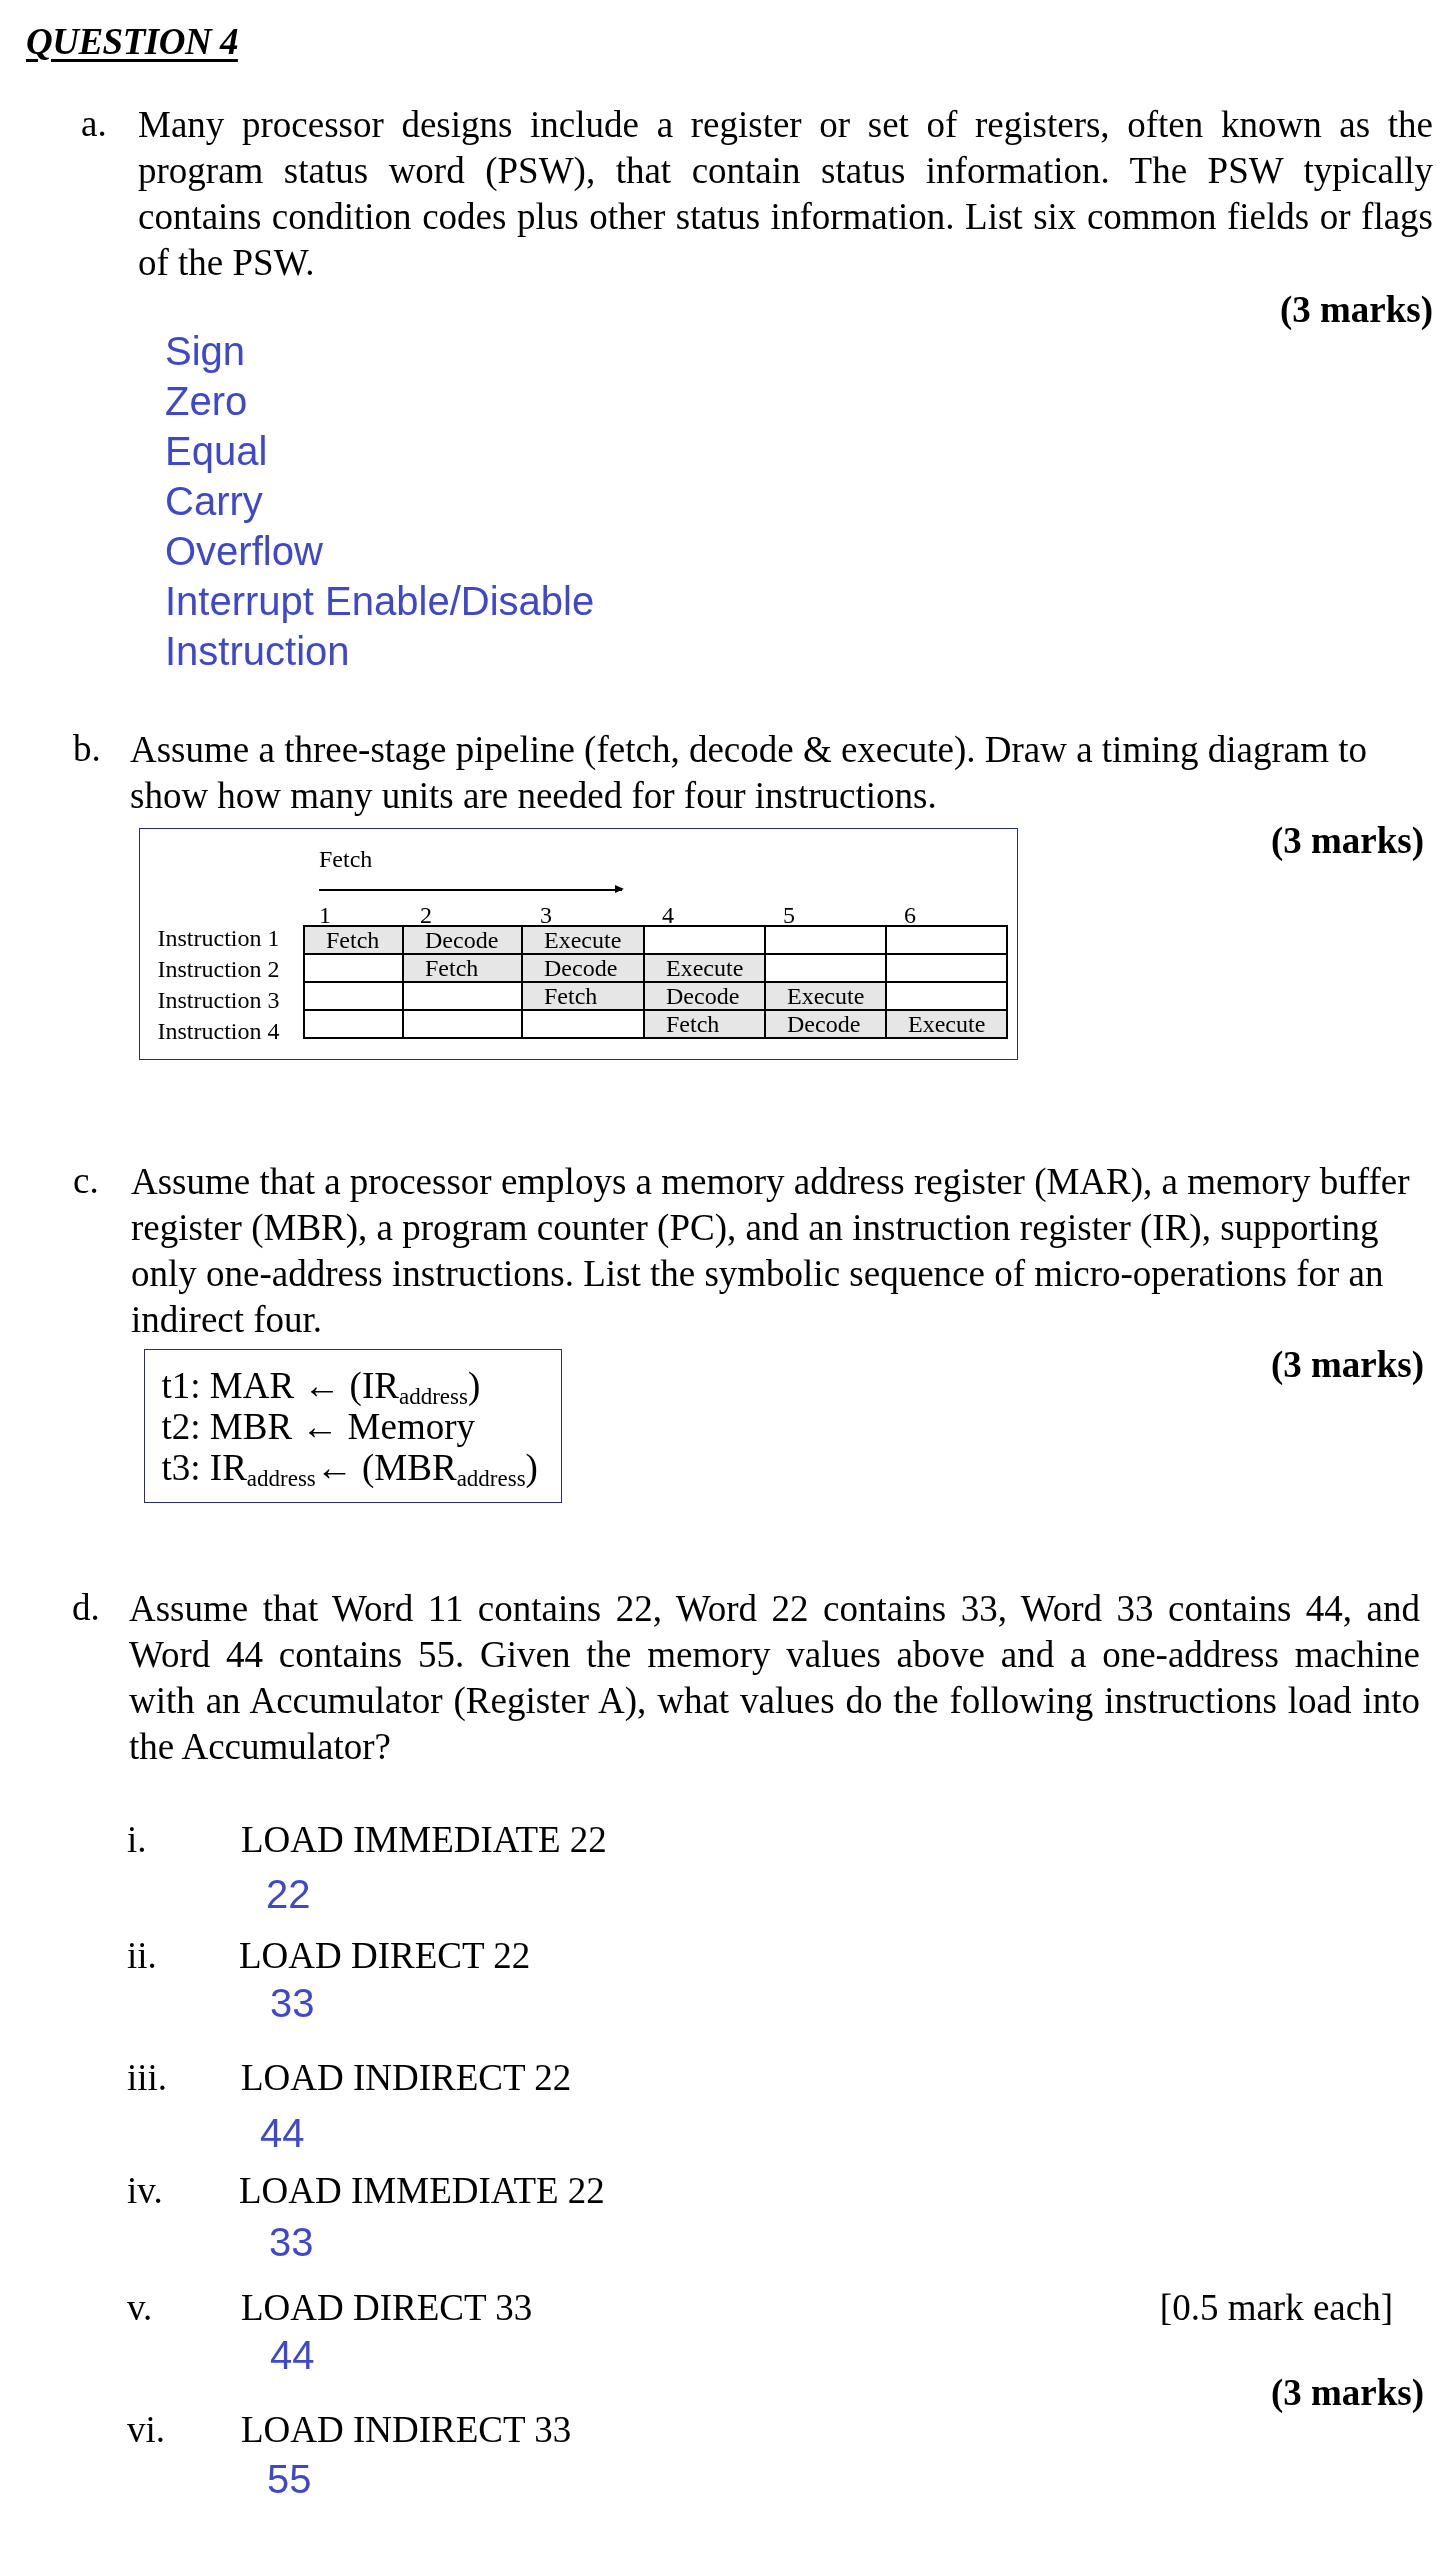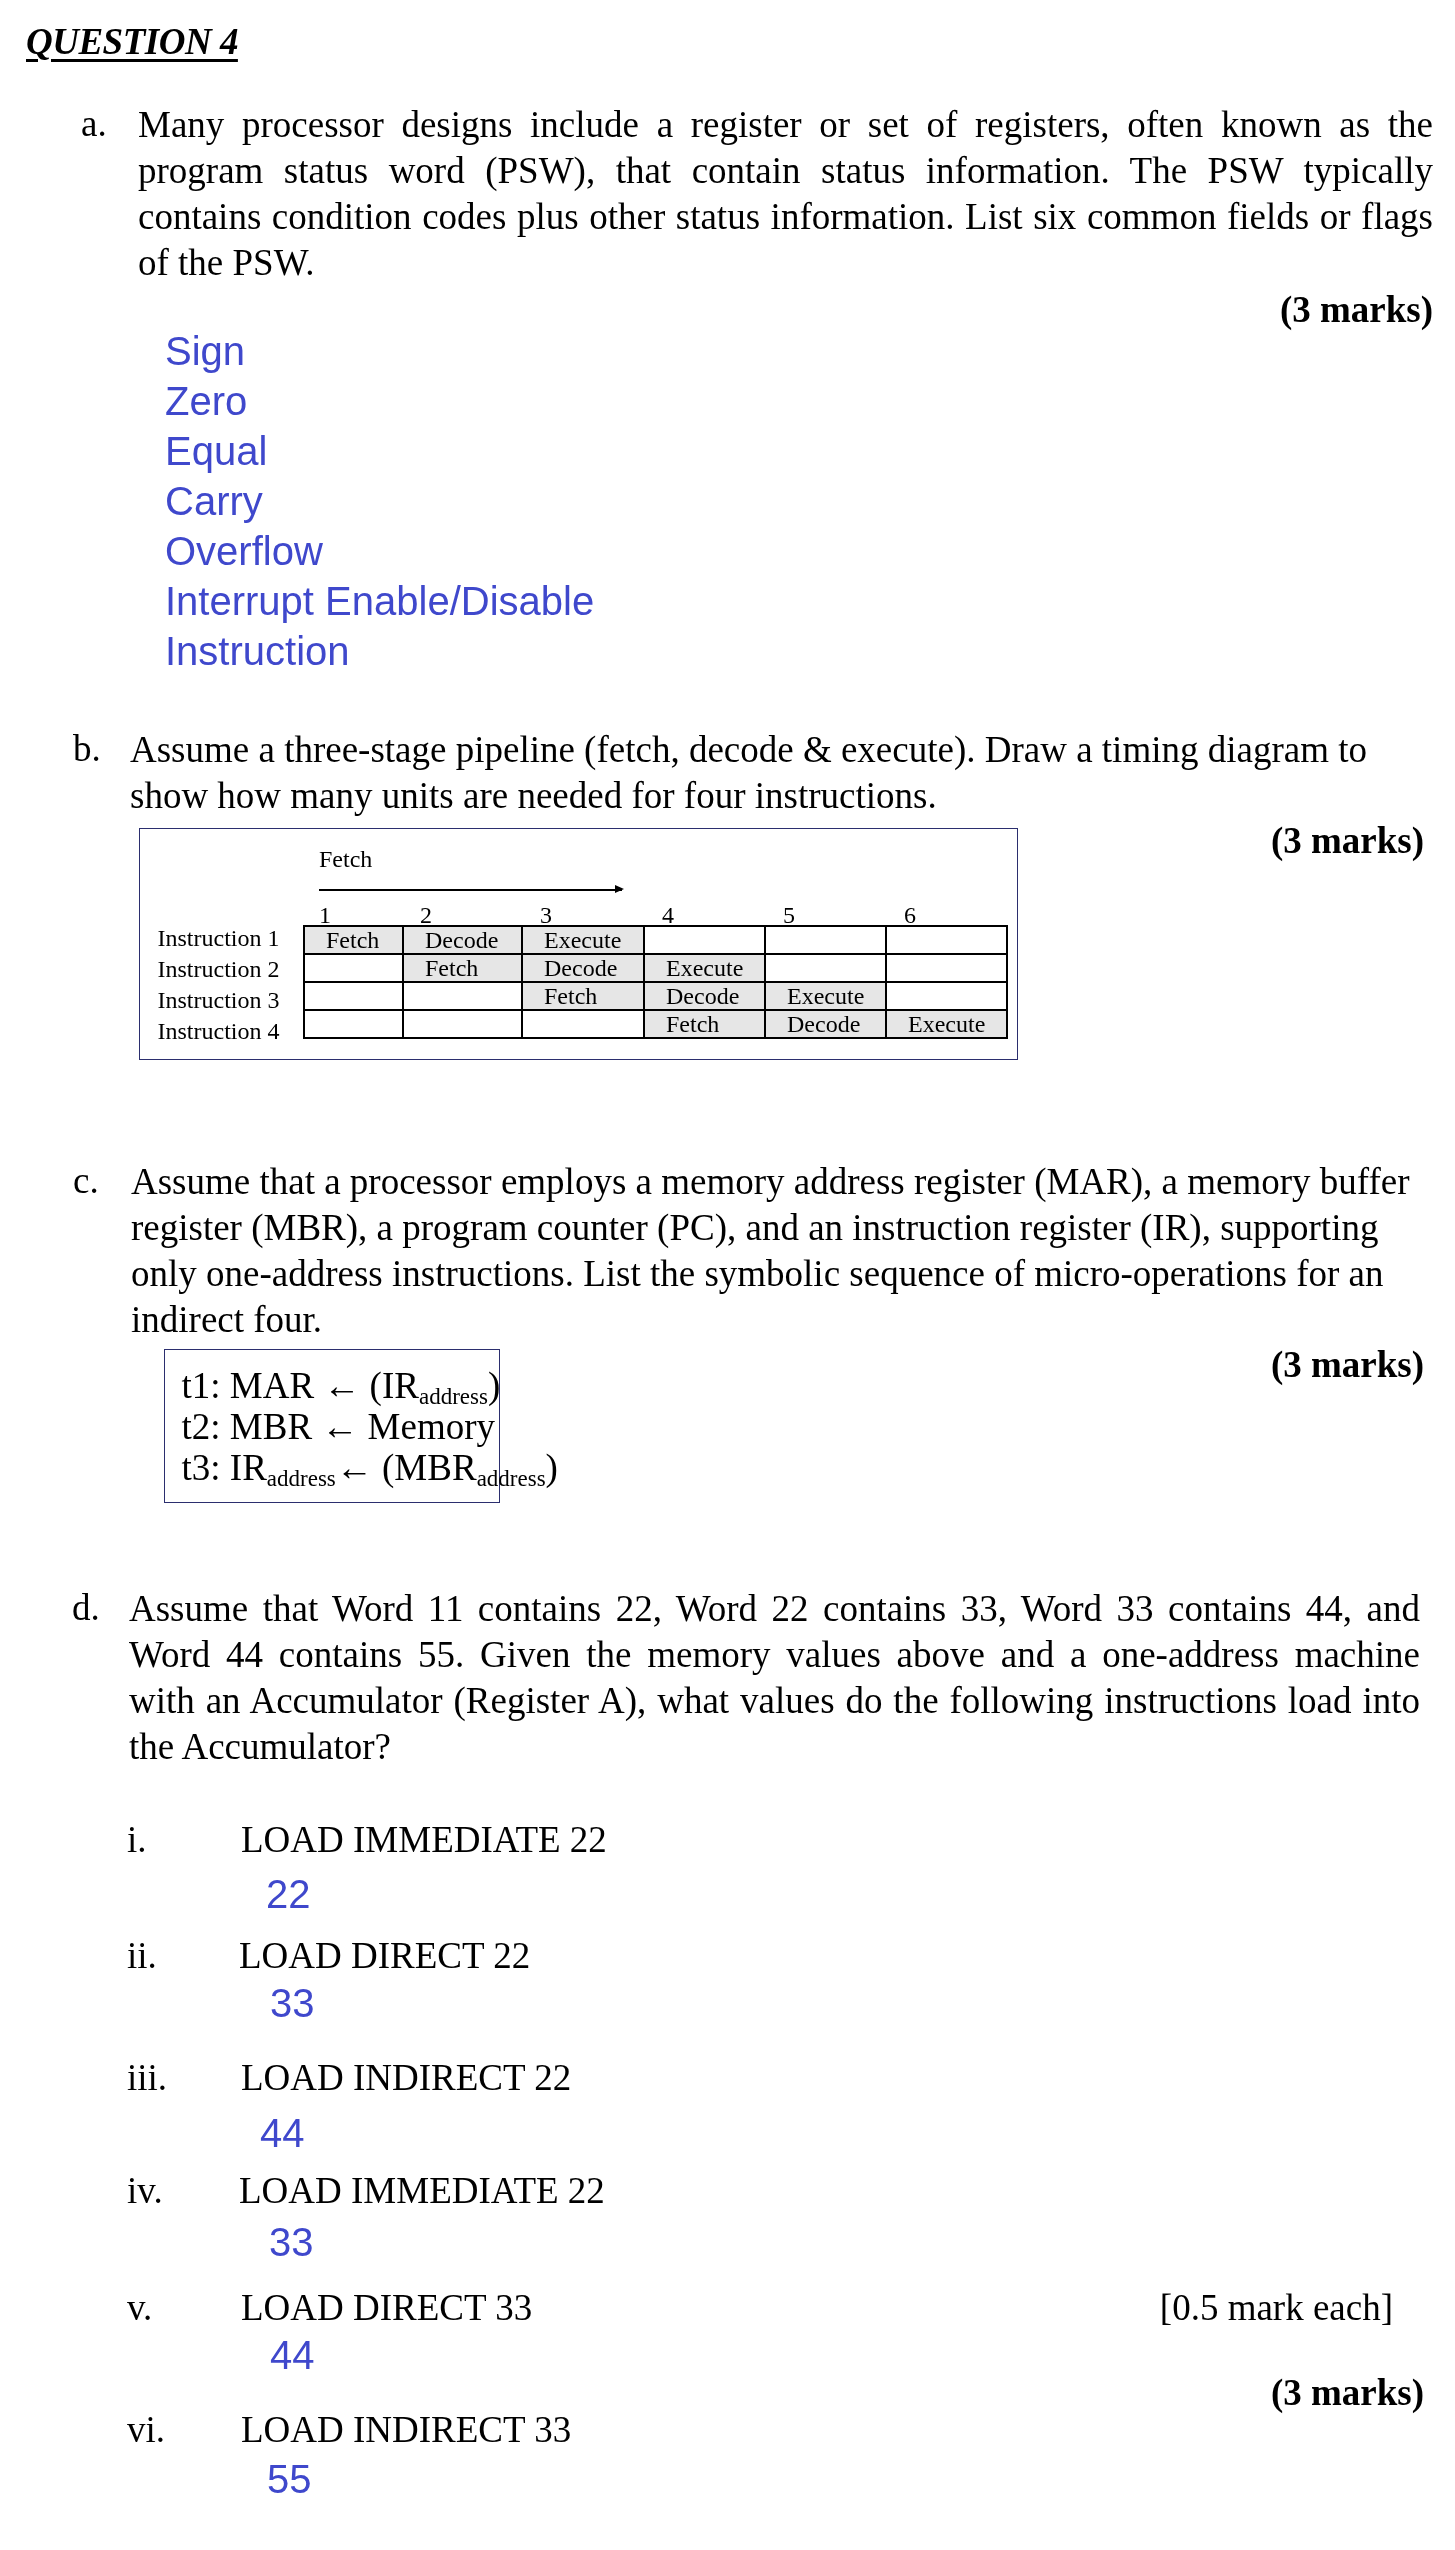--- a/index.html
+++ b/index.html
@@ -24,21 +24,21 @@
   .diagram .arrow { left:179px; top:60px; width:303px; height:1.8px; background:#000; }
   .diagram .arrow::after { content:""; position:absolute; right:-1.8px; top:-3.7px; border-left:9.2px solid #000;
                            border-top:4.6px solid transparent; border-bottom:4.6px solid transparent; }
   .col-num { font-size:24px; top:73px; }
   .row-label { font-size:24px; left:17.5px; }
   table.grid { position:absolute; left:163px; top:96px; border-collapse:collapse; }
   table.grid td { border:2.8px solid #000; height:26px; padding:0 0 0 21px; font-size:24px; line-height:26px;
                   box-sizing:border-box; vertical-align:bottom; }
   table.grid td.filled { background:#e6e6e6; }
   
-  .microbox { left:164px; top:1349px; width:336px; height:154px; border:1.8px solid #2b2e6e; box-sizing:border-box;
+  .microbox { left:144px; top:1349px; width:418px; height:154px; border:1.8px solid #2b2e6e; box-sizing:border-box;
               padding:14.7px 0 0 16.5px; font-size:37px; line-height:41px; }
   .microbox sub { font-size:23px; vertical-align:-5.5px; line-height:0; }
   .roman { font-size:37px; }
   .instr { font-size:37px; }
 </style>
 </head>
 <body>
 
 <div class="abs q-title">QUESTION 4</div>
 

